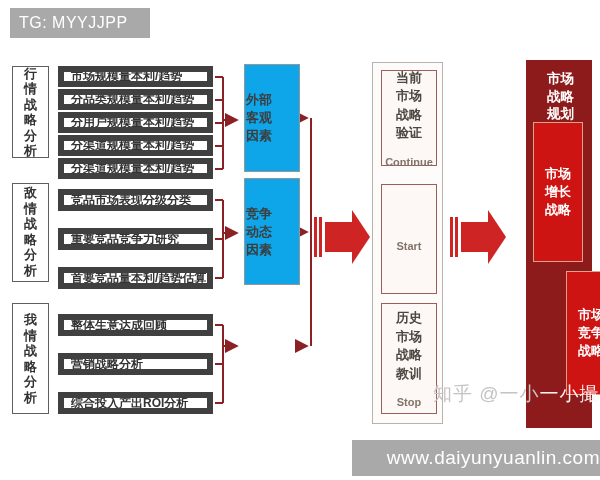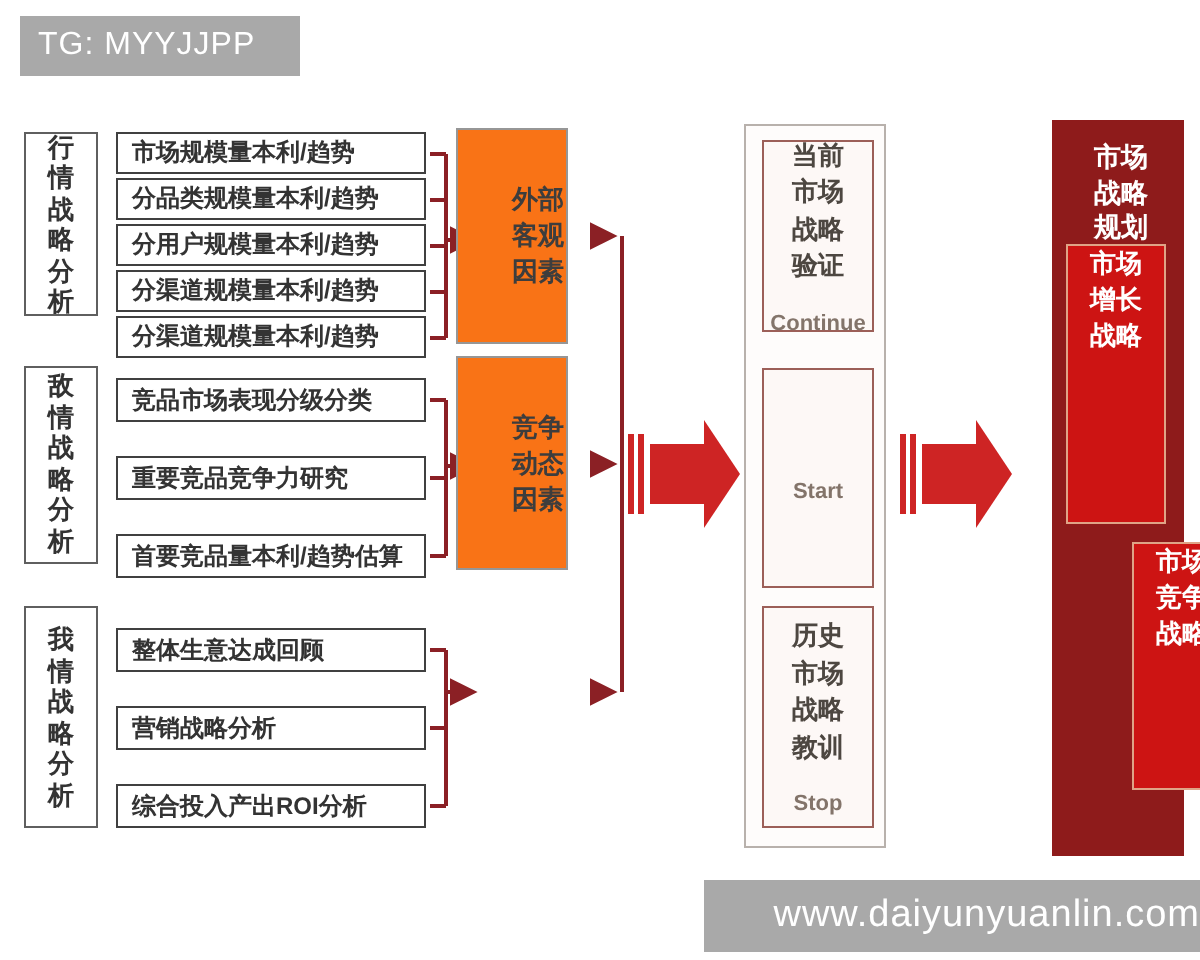--- a/index.html
+++ b/index.html
@@ -17,28 +17,28 @@
   .vlabel{
     left:12px;width:37px;border:1px solid #5f5f5f;background:#fff;
     display:flex;align-items:center;justify-content:center;
   }
   .vlabel span{
     display:inline-block;width:14px;word-break:break-all;
     font-size:13px;line-height:15.5px;font-weight:600;color:#333;text-align:center;
   }
   
   .row{
-    left:58px;width:155px;border:1px solid #404040;background:#fff;
+    left:58px;width:155px;border:6px solid #404040;background:#fff;
     font-size:12px;font-weight:700;color:#333;
     display:flex;align-items:center;padding-left:7px;white-space:nowrap;overflow:hidden;
   }
   
   .factor{
-    left:228px;width:56px;border:1px solid #969696;background:#f97316;
-    display:flex;align-items:center;justify-content:flex-end;
+    left:244px;width:56px;border:1px solid #969696;background:#0ea5e9;
+    display:flex;align-items:center;justify-content:flex-start;
   }
   .factor span{
     display:inline-block;width:28px;word-break:break-all;
     font-size:13px;line-height:18px;font-weight:700;color:#3d3d3d;text-align:center;
   }
   
   .review-outer{
     left:372px;top:62px;width:71px;height:362px;
     border:1px solid #b8b1ac;background:#fefcfb;
   }
@@ -56,21 +56,21 @@
   
   .output-col{
     left:526px;top:60px;width:66px;height:368px;background:#8e1b1b;
   }
   .output-title{
     margin:10px auto 0 auto;width:30px;word-break:break-all;
     font-size:13.5px;line-height:17.5px;font-weight:700;color:#fff;text-align:right;
   }
   .output-box{
     position:absolute;left:7px;width:50px;background:#cd1413;border:1px solid #dfa487;
-    display:flex;justify-content:center;box-sizing:border-box;
+    display:flex;align-items:center;justify-content:center;box-sizing:border-box;
   }
   .output-box span{
     display:inline-block;width:28px;word-break:break-all;
     font-size:13px;line-height:18px;font-weight:700;color:#fff;text-align:center;
   }
   
   .watermark{
     left:433px;top:381px;font-size:19px;letter-spacing:1px;z-index:3;white-space:nowrap;
   }
   .watermark .wm-gray{color:#c6c3c3;}
@@ -177,16 +177,19 @@
   <div class="abs output-col boxlayer">
     <div class="output-title">市场战略规划</div>
     <div class="output-box" style="top:62px;height:140px;">
       <span>市场增长战略</span>
     </div>
     <div class="output-box" style="top:211px;height:124px;margin-left:33px;">
       <span>市场竞争战略</span>
     </div>
   </div>
 
+  <div class="abs watermark">
+    <span class="wm-gray">知乎 @一小</span><span class="wm-white">一小撮</span>
+  </div>
 
   <div class="abs footer boxlayer">www.daiyunyuanlin.com</div>
 
 </div>
 
 </body></html>

